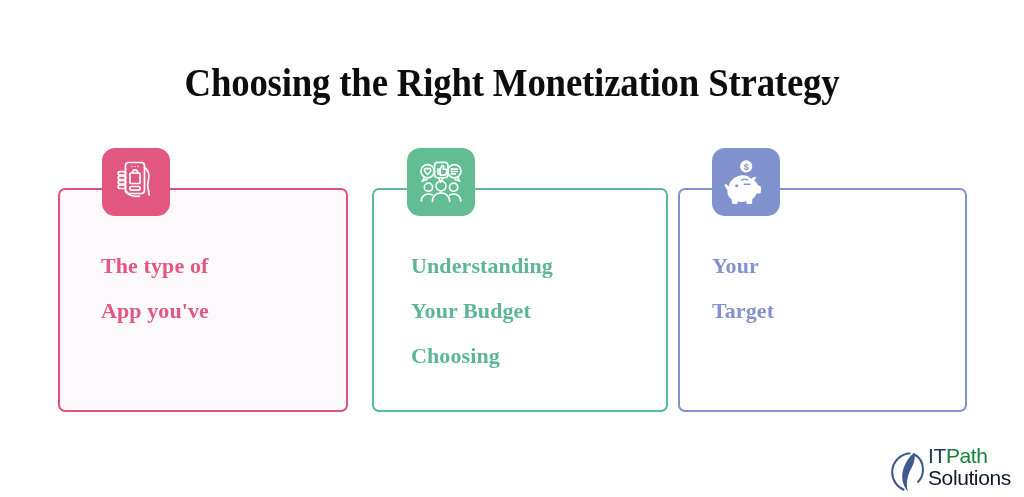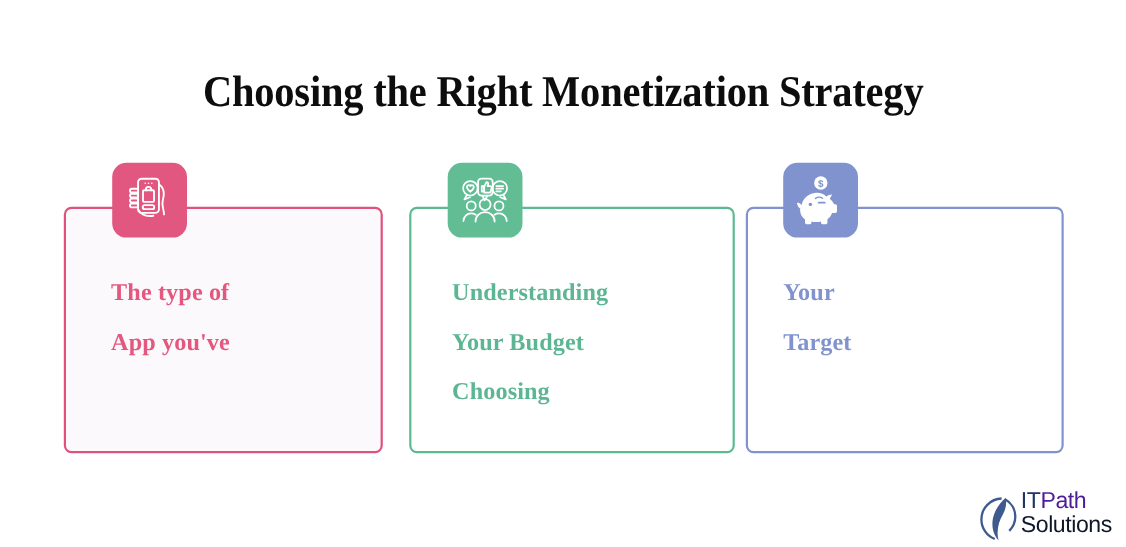--- a/index.html
+++ b/index.html
@@ -254,18 +254,18 @@
 
         <path fill="none" stroke="#3f5a8f" stroke-width="2.1" d="M26.5,5.2C16.4,5.6,8.2,13.9,8.2,24.2c0,8.1,5.0,15.0,12.1,17.8"></path>
         <path fill="none" stroke="#3f5a8f" stroke-width="2.1" d="M29.6,6.0c5.6,2.9,9.4,8.8,9.4,15.6c0,5.1-2.1,9.7-5.5,13.0"></path>
 
         <path fill="#3f5a8f" d="M30.3,4.4c-4.9,4.2-8.7,9.6-10.7,15.5c-2.0,5.9-2.0,12.3,0.6,18.1
                  c0.9,2.0,2.1,3.8,3.6,5.4c-0.6-2.3-0.9-4.6-0.9-6.9
                  c0-6.1,1.9-12.0,5.0-17.2C30.5,14.7,31.2,9.3,30.3,4.4z"></path>
       </svg>
     </div>
     <div class="logo-words">
-      <div class="logo-line-1"><span class="logo-it" style="color: rgb(31, 53, 99);">IT</span><span class="logo-path" style="color: #4c1d95;">Path</span></div>
+      <div class="logo-line-1"><span class="logo-it" style="color: rgb(31, 53, 99);">IT</span><span class="logo-path" style="color: #15803d;">Path</span></div>
       <div class="logo-line-2 logo-sol" style="color: #0f172a;">Solutions</div>
     </div>
   </div>
 
 </div>
 
 </body></html>

